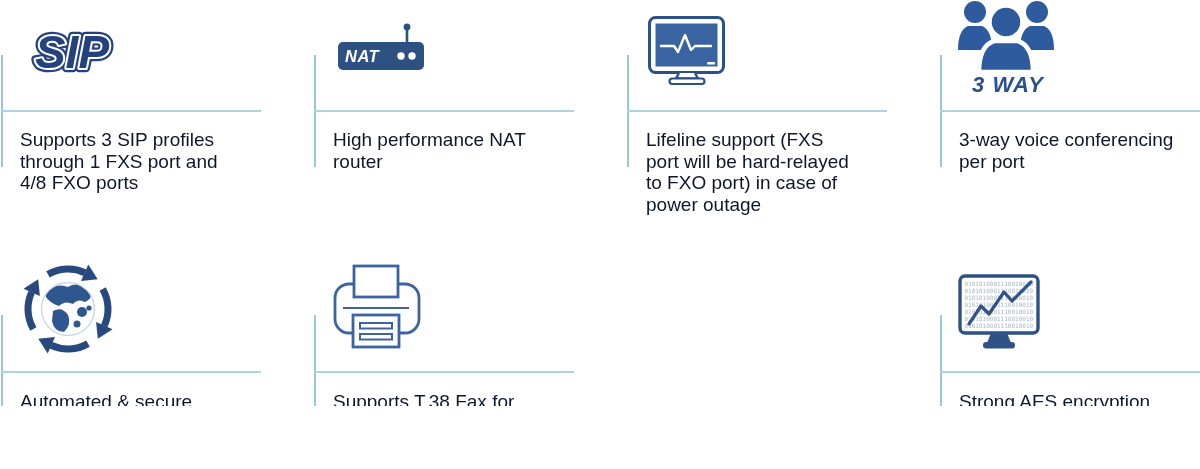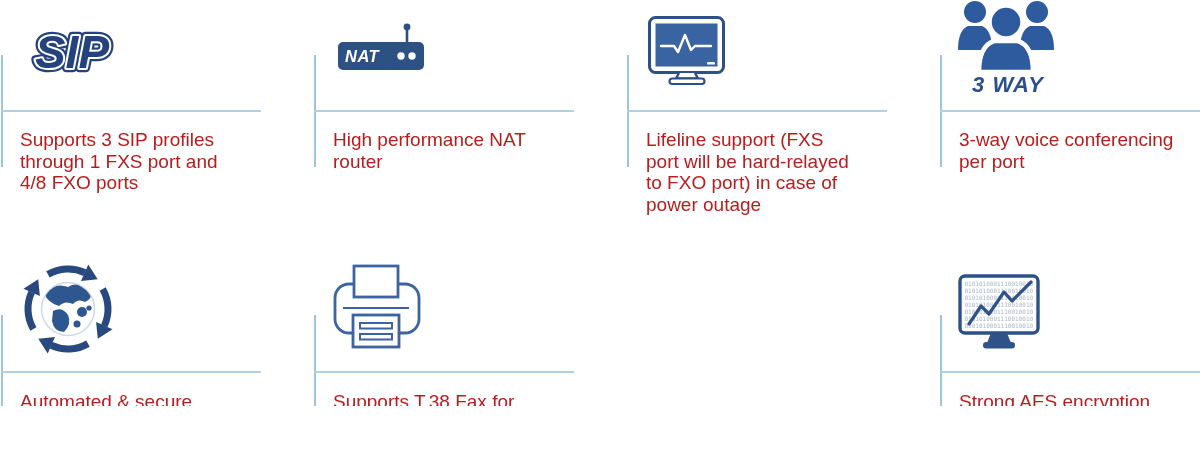--- a/index.html
+++ b/index.html
@@ -11,21 +11,21 @@
   .c1{left:1px}.c2{left:314px}.c3{left:627px}.c4{left:940px}
   .r1{top:0}.r2{top:235px}
   .vline{position:absolute;left:0;width:2px;background:#9cc5da;}
   .r1 .vline{top:55px;height:112px}
   .r2 .vline{top:80px;height:113px}
   .hline{position:absolute;left:0;width:260px;height:2px;background:#aed2e4;}
   .r1 .hline{top:110px}
   .r2 .hline{top:136px}
   .desc{
     position:absolute;left:19px;width:262px;
-    font-size:19px;line-height:21.5px;color:#b91c1c;
+    font-size:19px;line-height:21.5px;color:#0f172a;
     white-space:pre-line;letter-spacing:0;
   }
   .r1 .desc{top:129px}
   .r2 .desc{top:156px}
   .icon{position:absolute;}
   .ic-sip{left:27px;top:22px}
   .ic-nat{left:22px;top:22px}
   .ic-mon1{left:21px;top:16px}
   .ic-people{left:16px;top:0}
   .ic-globe{left:19px;top:27px}

